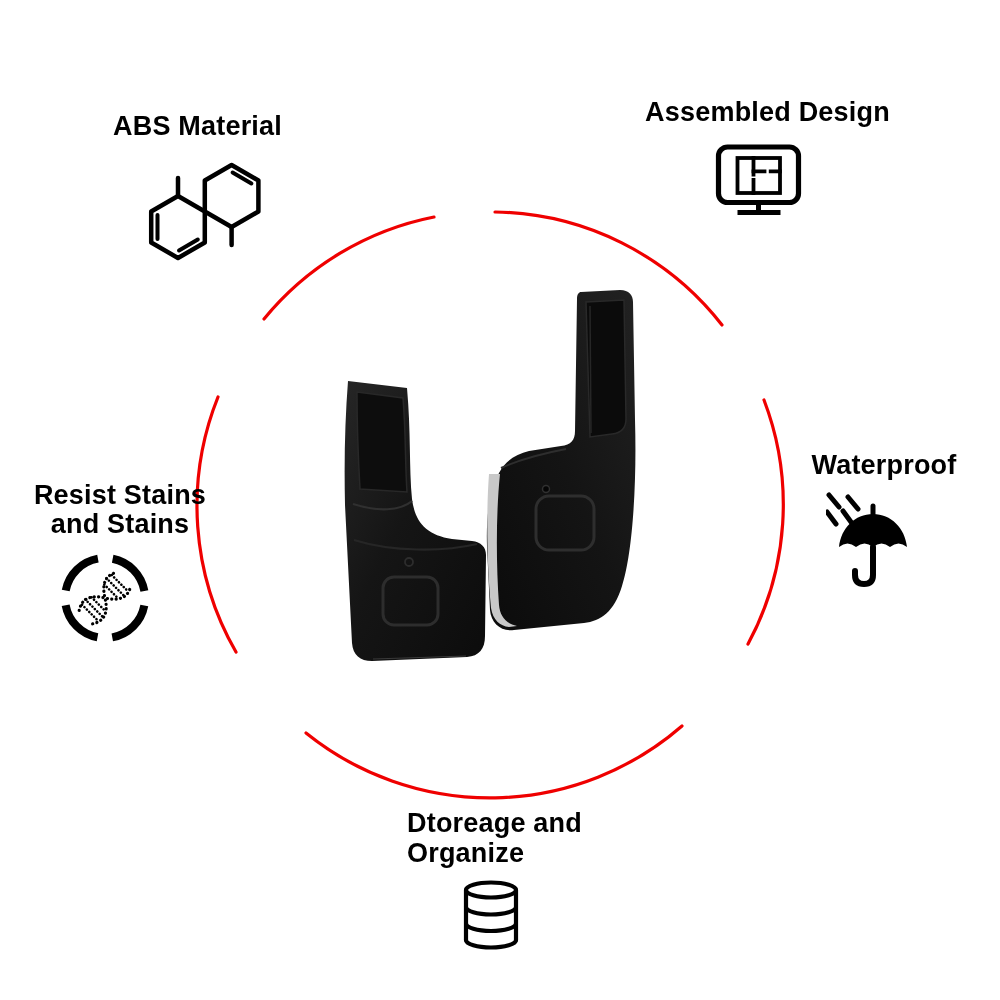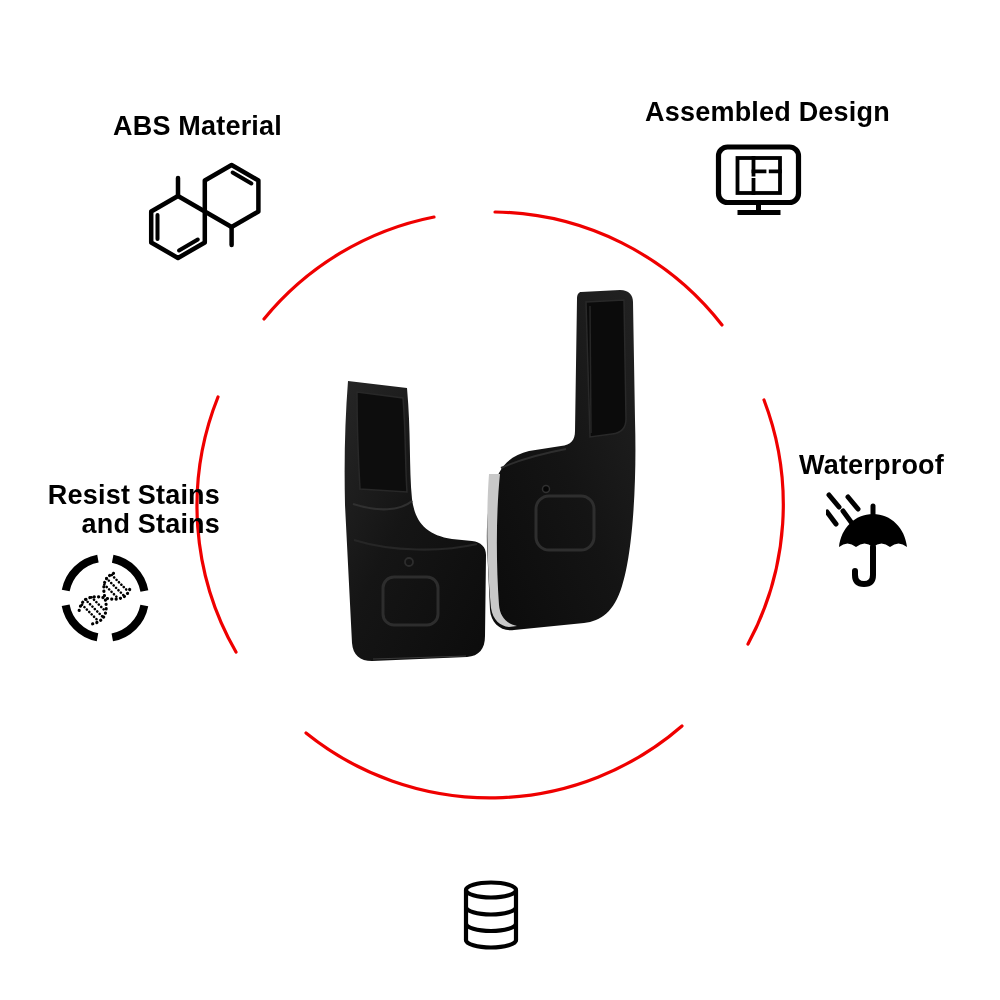--- a/index.html
+++ b/index.html
@@ -16,22 +16,22 @@
     font-weight:700;
     color:#000;
     font-size:27px;
     line-height:29px;
     letter-spacing:.2px;
     white-space:nowrap;
   }
   .label span{display:block;}
   .label-abs{left:90px;top:112px;width:215px;text-align:center;}
   .label-assembled{left:640px;top:98px;width:255px;text-align:center;}
-  .label-resist{left:20px;top:481px;width:200px;text-align:right;}
-  .label-waterproof{left:799px;top:451px;width:170px;text-align:left;}
+  .label-resist{left:20px;top:481px;width:200px;text-align:center;}
+  .label-waterproof{left:799px;top:451px;width:170px;text-align:center;}
   .label-storage{left:407px;top:808px;width:220px;text-align:left;line-height:30px;}
   .icon{position:absolute;}
   .icon-molecule{left:145px;top:162px;}
   .icon-monitor{left:715px;top:143px;}
   .icon-dna{left:60px;top:553px;}
   .icon-umbrella{left:826px;top:490px;}
   .icon-database{left:460px;top:878px;}
   .product-svg{position:absolute;left:330px;top:280px;}
 </style>
 </head>
@@ -140,20 +140,24 @@
       <line x1="22" y1="7" x2="32" y2="19"></line>
       <line x1="1" y1="22" x2="10" y2="34"></line>
       <line x1="17" y1="21" x2="25" y2="32"></line>
     </g>
     <line x1="47" y1="24" x2="47" y2="16" stroke="#000" stroke-width="5" stroke-linecap="round"></line>
     <path d="M13,57 Q21.5,50 30,57 Q38.5,50 47,57 Q55.5,50 64,57 Q72.5,50 81,57
              C79,38 65,24 47,24 C29,24 15,38 13,57 Z" fill="#000"></path>
     <path d="M47,57 V85 Q47,94 38,94 Q29,94 29,85 V81" fill="none" stroke="#000" stroke-width="6" stroke-linecap="round"></path>
   </svg>
 
+  <div class="label label-storage">
+    <span>Dtoreage and</span>
+    <span>Organize</span>
+  </div>
   <svg class="icon icon-database" width="62" height="74" viewBox="0 0 62 74">
     <g fill="none" stroke="#000" stroke-width="4.2" stroke-linecap="round">
       <ellipse cx="31" cy="12" rx="25" ry="7.5"></ellipse>
       <path d="M6,12 V62"></path>
       <path d="M56,12 V62"></path>
       <path d="M6,29 A25,7.5 0 0 0 56,29"></path>
       <path d="M6,45.5 A25,7.5 0 0 0 56,45.5"></path>
       <path d="M6,62 A25,7.5 0 0 0 56,62"></path>
     </g>
   </svg>

